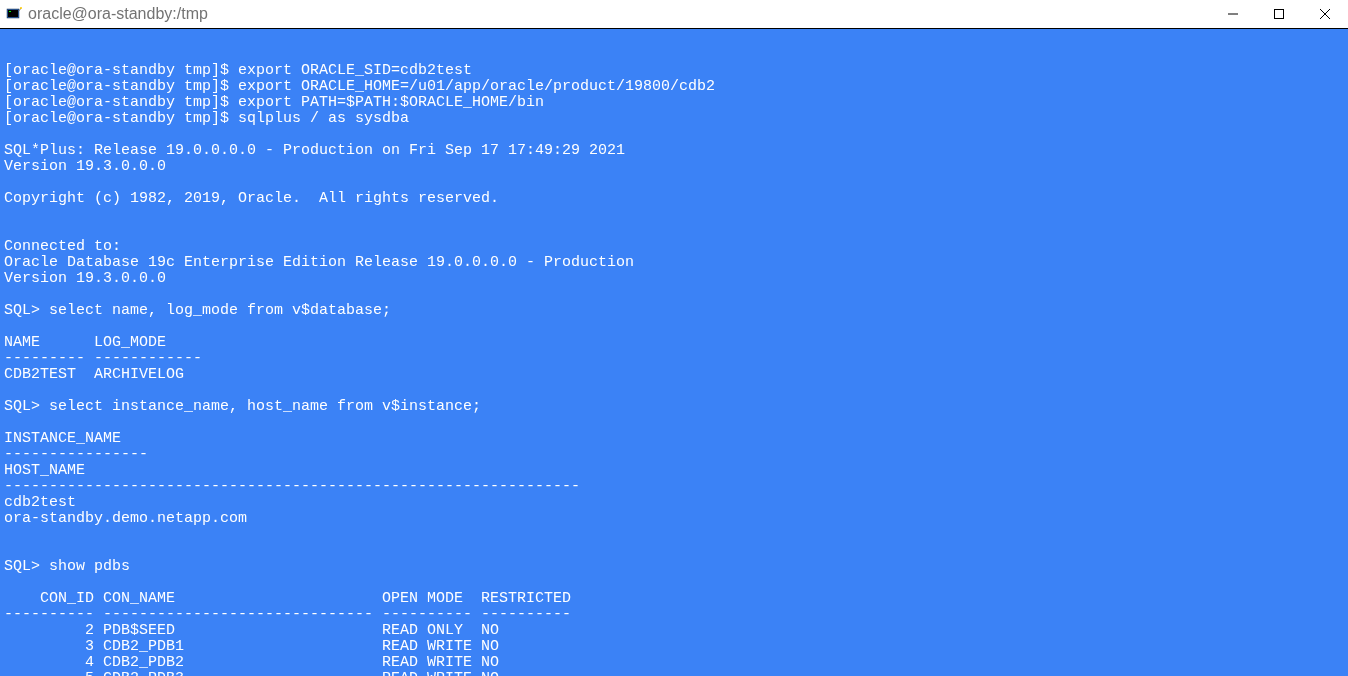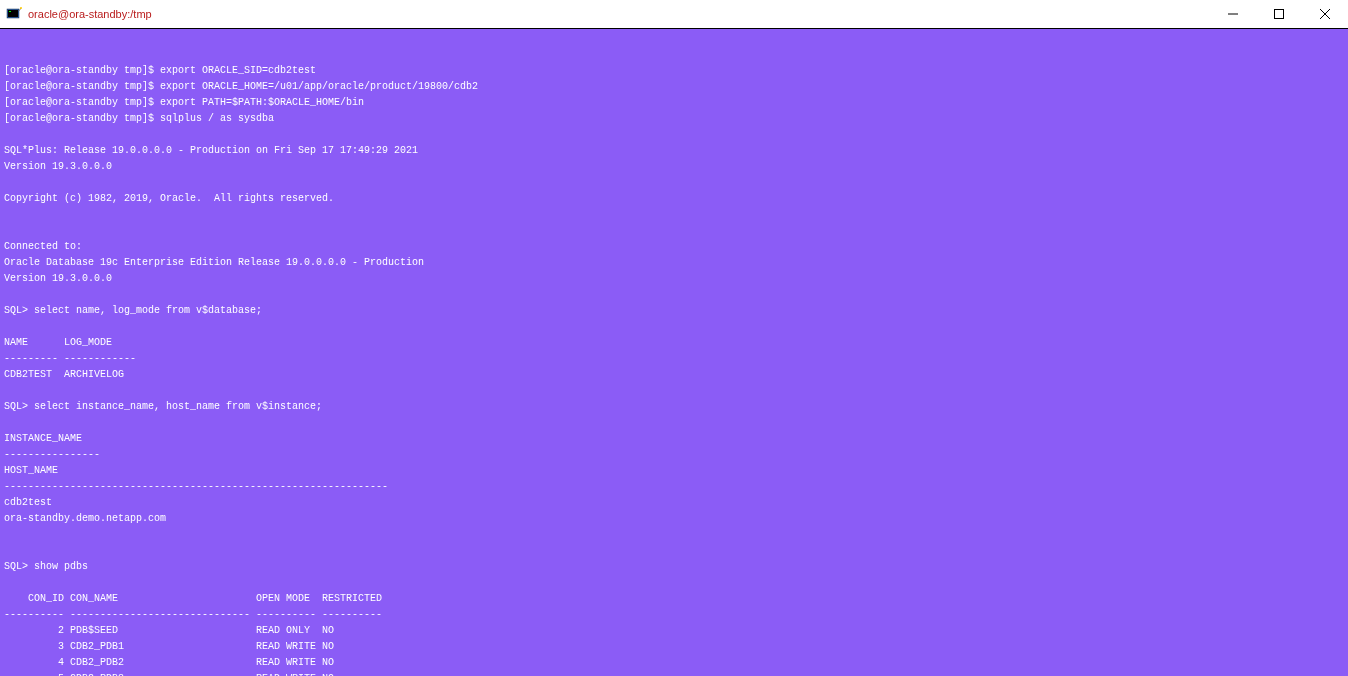--- a/index.html
+++ b/index.html
@@ -31,46 +31,46 @@
     }
     .putty-icon {
       width: 16px;
       height: 16px;
       display: inline-flex;
       align-items: center;
       justify-content: center;
     }
     .title-text {
       font-family: 'Segoe UI', Tahoma, sans-serif;
-      font-size: 11px;
-      color: #b91c1c;
+      font-size: 16px;
+      color: #737373;
     }
     .window-controls {
       display: flex;
       height: 100%;
     }
     .win-btn {
       width: 46px;
       height: 100%;
       display: flex;
       align-items: center;
       justify-content: center;
       cursor: pointer;
       font-family: 'Segoe UI', sans-serif;
       font-size: 10px;
       color: #000000;
     }
     .terminal {
-      background: #8b5cf6;
+      background: #3b82f6;
       color: #ffffff;
       width: 100%;
       height: calc(100% - 29px);
       padding: 2px 4px;
       font-family: Consolas, 'Courier New', monospace;
-      font-size: 10px;
+      font-size: 15px;
       line-height: 16px;
       white-space: pre;
       overflow: hidden;
       position: relative;
     }
     .line {
       white-space: pre;
     }
   </style>
 </head>

